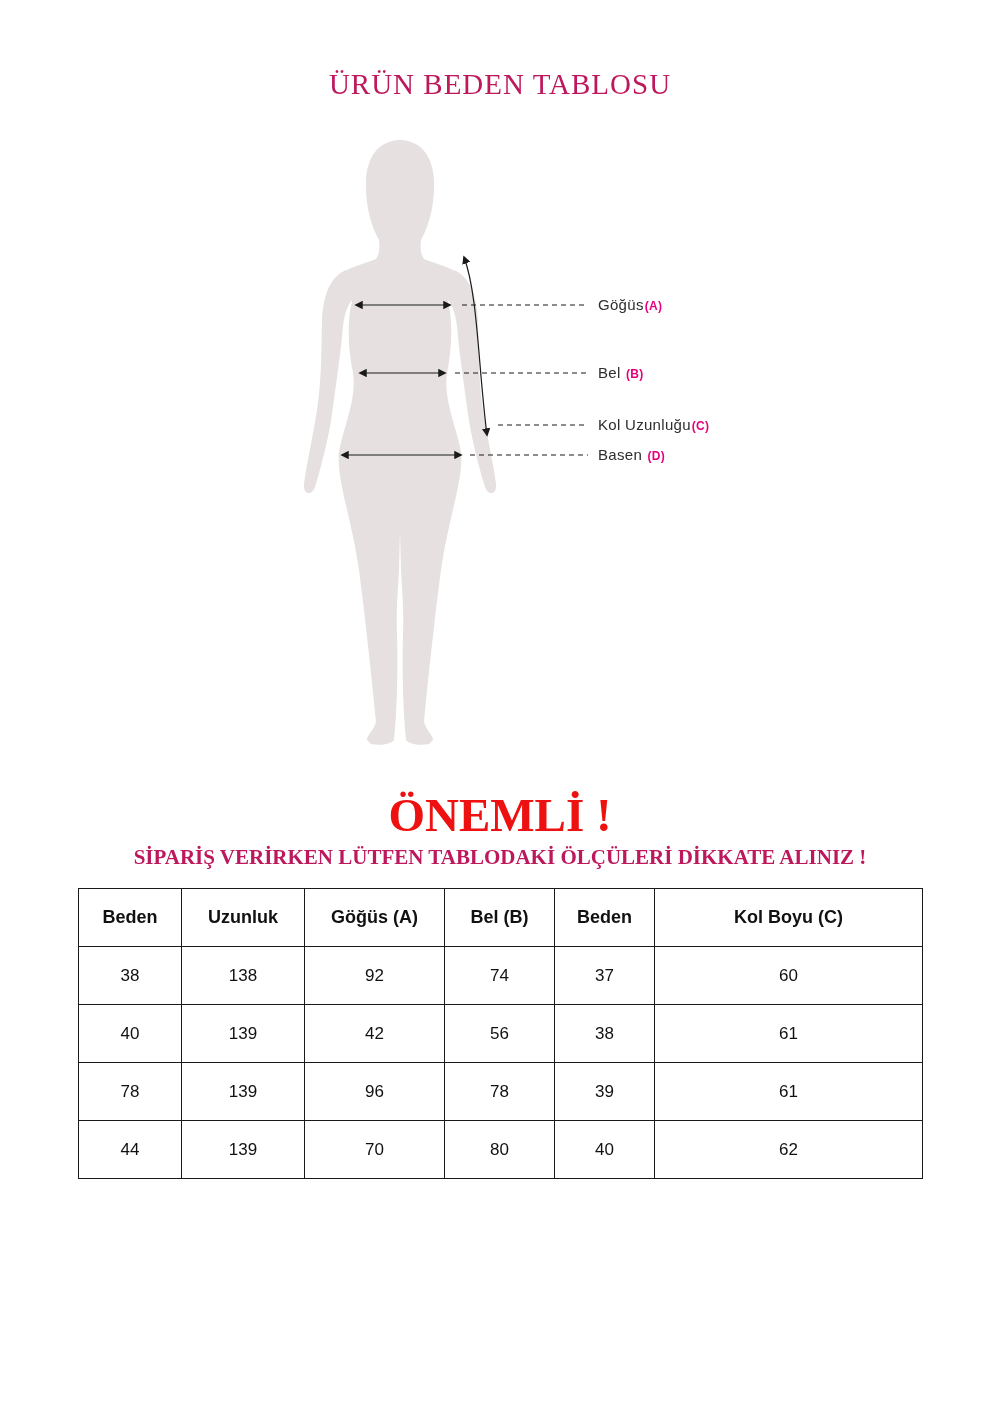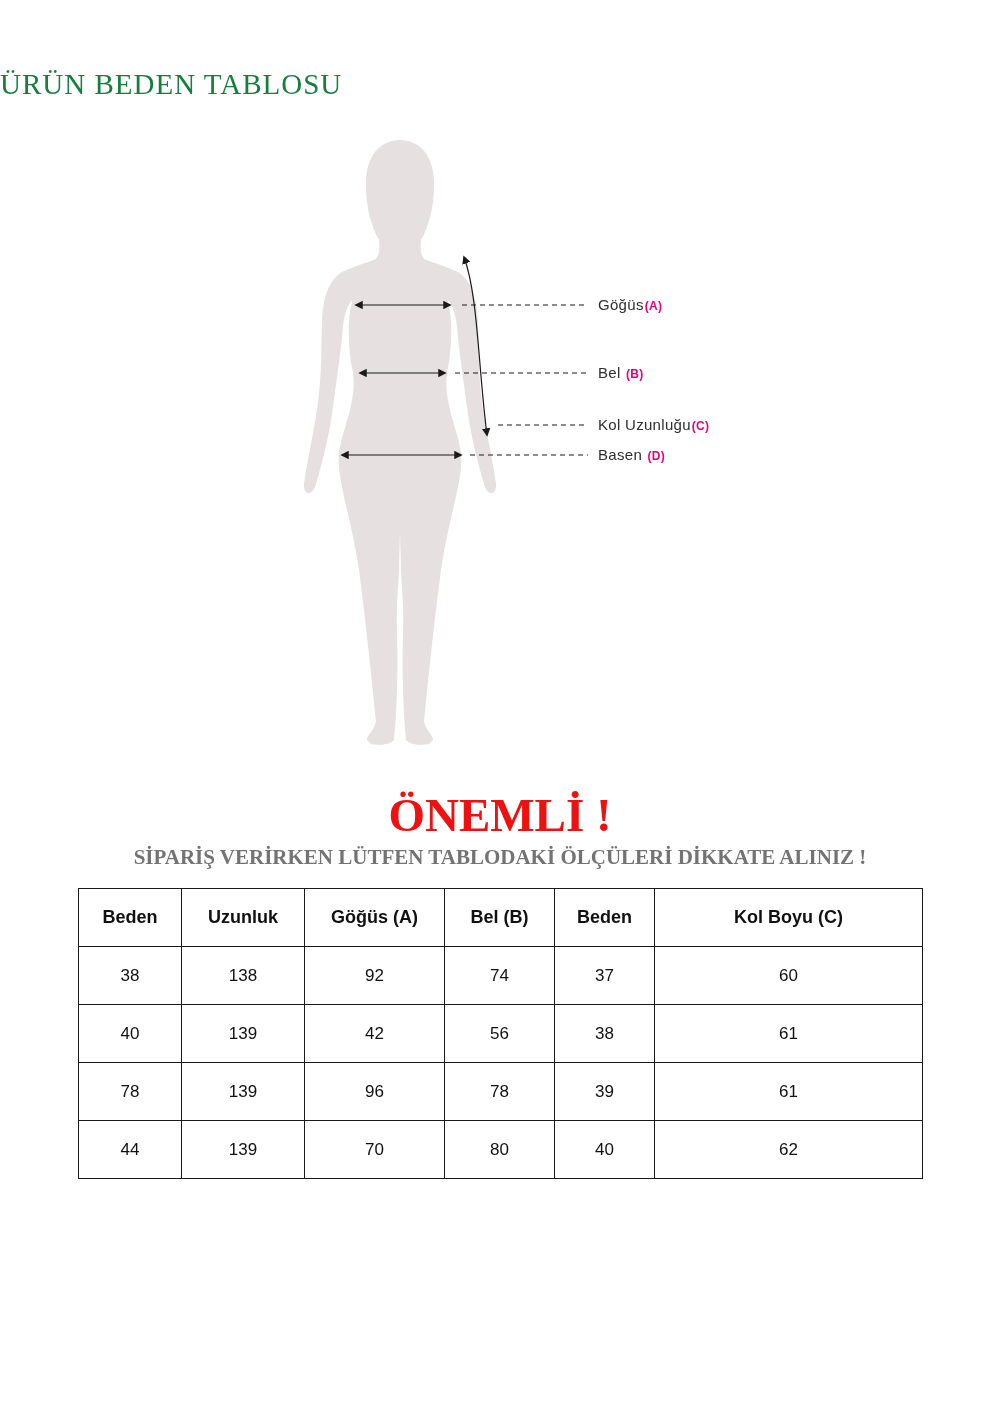--- a/index.html
+++ b/index.html
@@ -5,22 +5,23 @@
   html,body{margin:0;padding:0;background:#ffffff;}
   .page{
     position:relative;
     width:1000px;height:1414px;
     background:#ffffff;
     font-family:"Liberation Sans",sans-serif;
     overflow:hidden;
   }
   .page-title{
     position:absolute;top:68px;left:0;width:1000px;
+    text-align:center;
     font-family:"Liberation Serif",serif;
-    font-size:29px;letter-spacing:1px;color:#15803d;
+    font-size:29px;letter-spacing:1px;color:#be185d;
   }
   .diagram{position:absolute;top:130px;left:0;width:814px;height:630px;}
   .diagram svg{position:absolute;top:0;left:0;}
   .m-label{
     position:absolute;white-space:nowrap;
     font-size:15px;color:#2e2e2e;letter-spacing:.3px;
   }
   .m-label .letter{
     color:#e6007e;font-weight:bold;font-size:12px;margin-left:1px;
   }
@@ -29,21 +30,21 @@
   .label-kol{left:598px;top:286px;}
   .label-basen{left:598px;top:316px;}
   .important-title{
     position:absolute;top:788px;left:0;width:1000px;text-align:center;
     font-family:"Liberation Serif",serif;font-weight:bold;
     font-size:47px;color:#ee1111;
   }
   .important-sub{
     position:absolute;top:845px;left:0;width:1000px;text-align:center;
     font-family:"Liberation Serif",serif;font-weight:bold;
-    font-size:21px;color:#737373;
+    font-size:21px;color:#be185d;
   }
   table.size-table{
     position:absolute;top:888px;left:78px;width:844px;
     border-collapse:collapse;table-layout:fixed;
   }
   .size-table th,.size-table td{
     border:1px solid #1a1a1a;
     height:55px;text-align:center;vertical-align:middle;
     font-family:"Liberation Sans",sans-serif;
     color:#111111;

